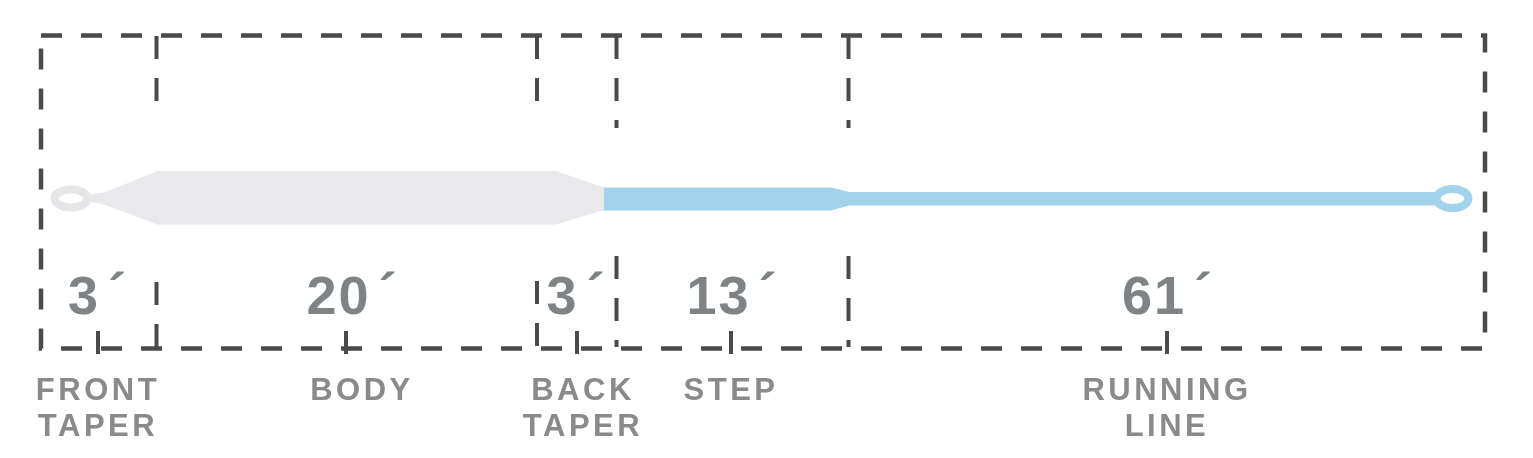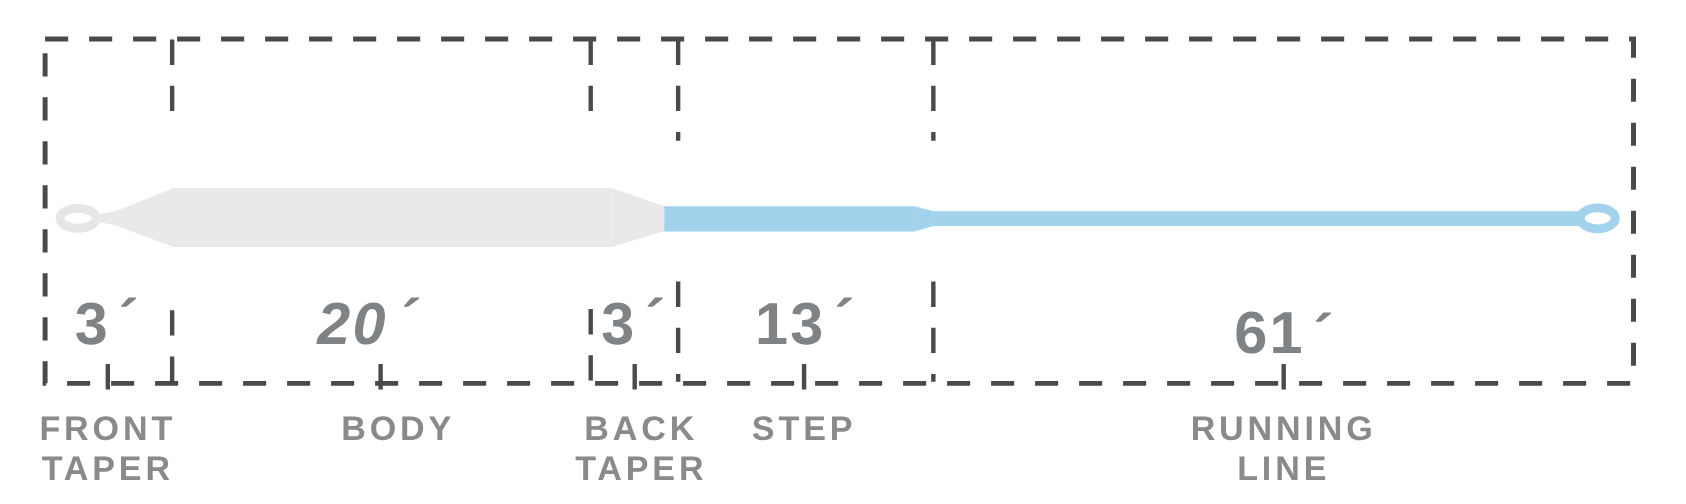--- a/index.html
+++ b/index.html
@@ -81,33 +81,33 @@
       <path d="M88,194.5 L104,192.5 L158,171 L158,224.5 L104,204.5 L88,201.5 Z" fill="#e9e9eb"></path>
       <rect x="156" y="171" width="400" height="53.5" fill="#e9e9eb"></rect>
       <path d="M556,171 L604,187.5 L604,210 L556,224.5 Z" fill="#e9e9eb"></path>
     </g>
   </svg>
 
   <div class="num" style="left:40px;width:116px;">
       <span>3</span>
       <span class="prime">´</span>
     </div>
-  <div class="num" style="left:144px;width:381px;font-style:italic;">
+  <div class="num" style="left:162px;width:381px;">
       <span>20</span>
       <span class="prime">´</span>
     </div>
   <div class="num" style="left:537px;width:79px;">
       <span>3</span>
       <span class="prime">´</span>
     </div>
   <div class="num" style="left:616px;width:233px;">
       <span>13</span>
       <span class="prime">´</span>
     </div>
-  <div class="num" style="left:849px;width:638px;align-items:flex-end;">
+  <div class="num" style="left:849px;width:638px;">
       <span>61</span>
       <span class="prime">´</span>
     </div>
 
   <div class="seg-label" style="left:-2px;width:200px;">
       <span>FRONT</span>
       <span>TAPER</span>
     </div>
   <div class="seg-label" style="left:212px;width:300px;">
       <span>BODY</span>

